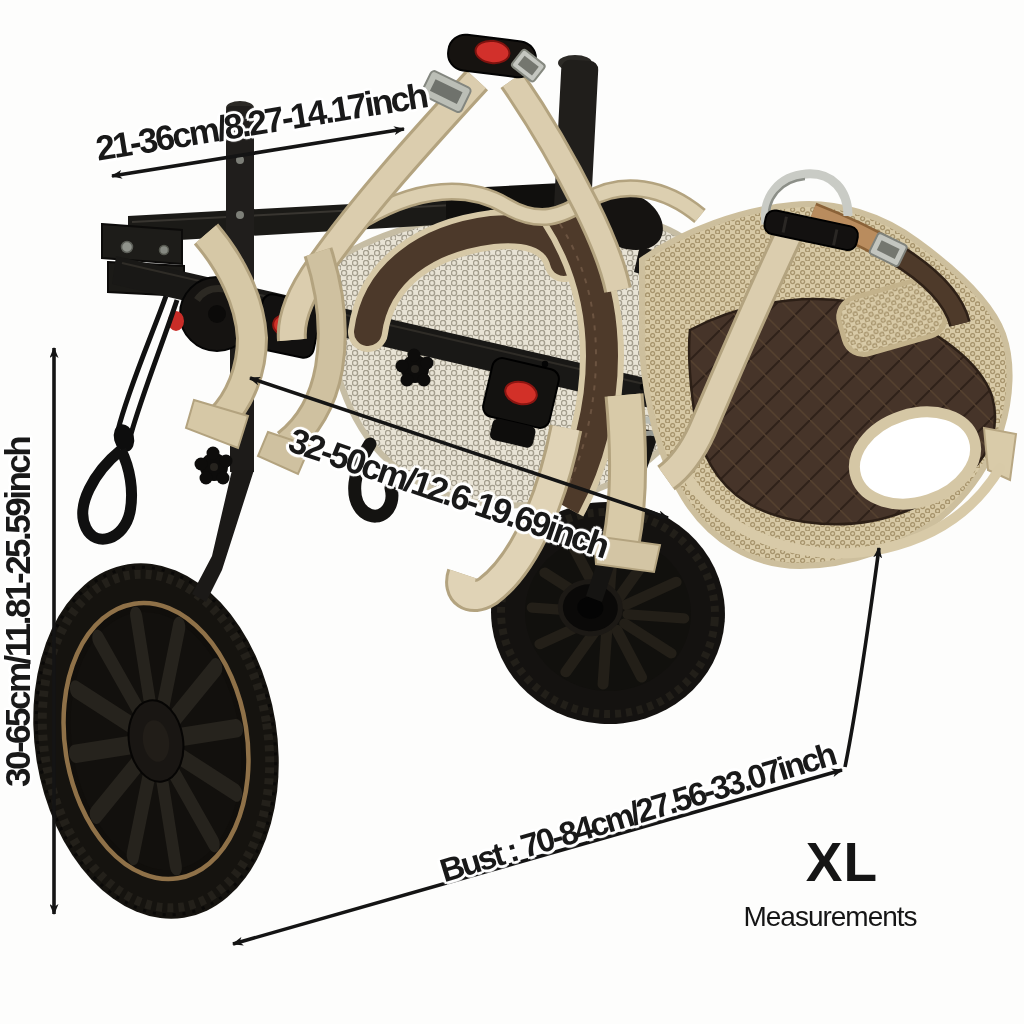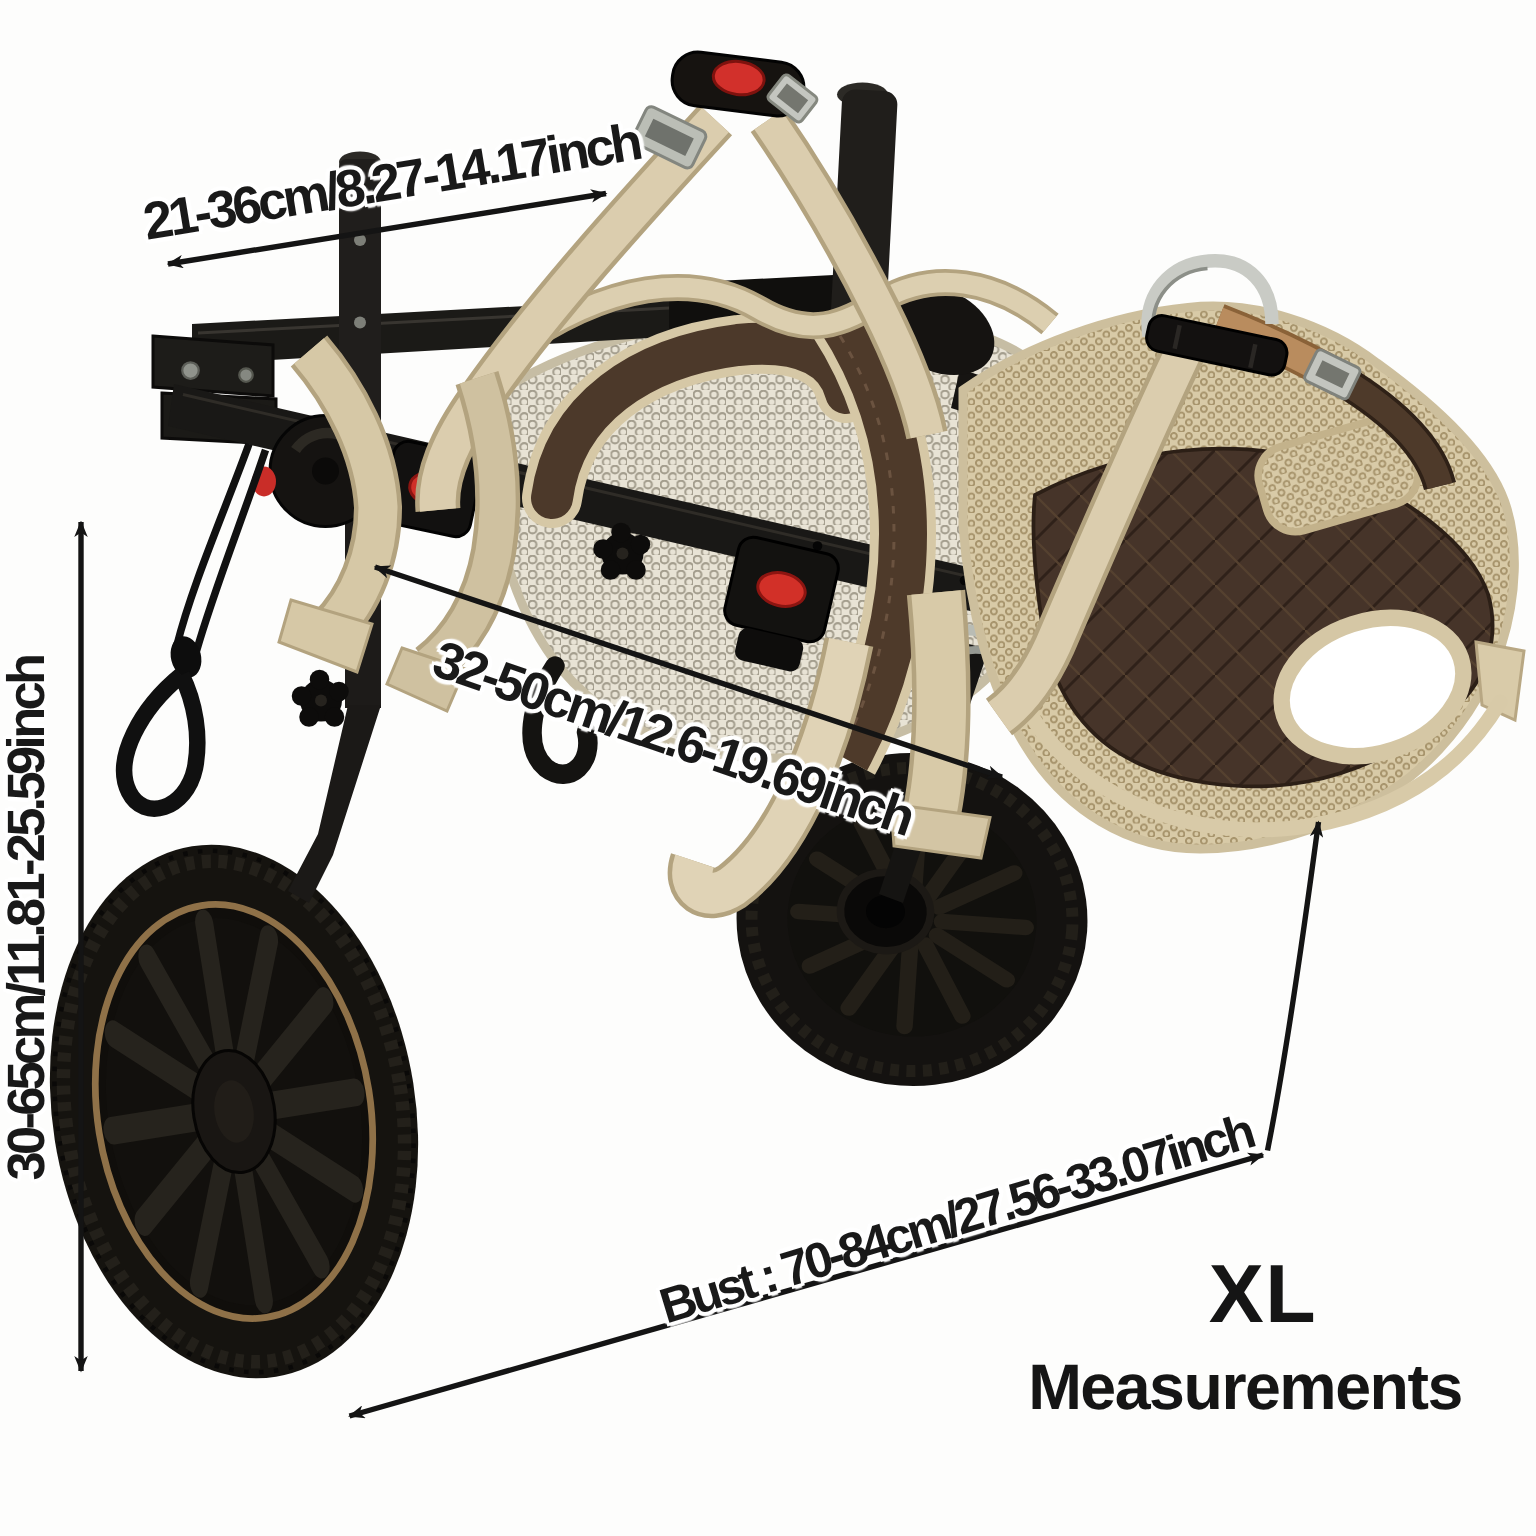--- a/index.html
+++ b/index.html
@@ -14,21 +14,21 @@
     text-shadow:-2px -2px 0 #fff,2px -2px 0 #fff,-2px 2px 0 #fff,2px 2px 0 #fff,
                 -3px 0 1px #fff,3px 0 1px #fff,0 -3px 1px #fff,0 3px 1px #fff;
   }
   #label-top{left:96px;top:130px;transform:rotate(-9.3deg);transform-origin:0 50%;}
   #label-left{left:18px;top:768px;transform:rotate(-90deg);transform-origin:0 50%;}
   #label-length{left:290px;top:420px;transform:rotate(18.8deg);transform-origin:0 50%;}
   #label-bust{left:441px;top:853px;transform:rotate(-16.8deg);transform-origin:0 50%;
               font-size:33px;letter-spacing:-2.6px;}
   .size-block{position:absolute;color:#151515;text-align:center;}
   #size-xl{left:762px;top:830px;width:160px;font-size:55px;font-weight:bold;letter-spacing:1px;}
-  #size-caption{left:655px;top:901px;width:350px;font-size:43px;font-weight:bold;letter-spacing:-1px;}
+  #size-caption{left:655px;top:901px;width:350px;font-size:28px;font-weight:normal;letter-spacing:-1px;}
 </style>
 </head>
 <body>
 
 <div id="stage">
 
   <svg width="1024" height="1024" viewBox="0 0 1024 1024">
     <defs>
       <pattern id="meshL" width="11" height="10" patternUnits="userSpaceOnUse">
         <rect width="11" height="10" fill="#e8e3d5"></rect>

